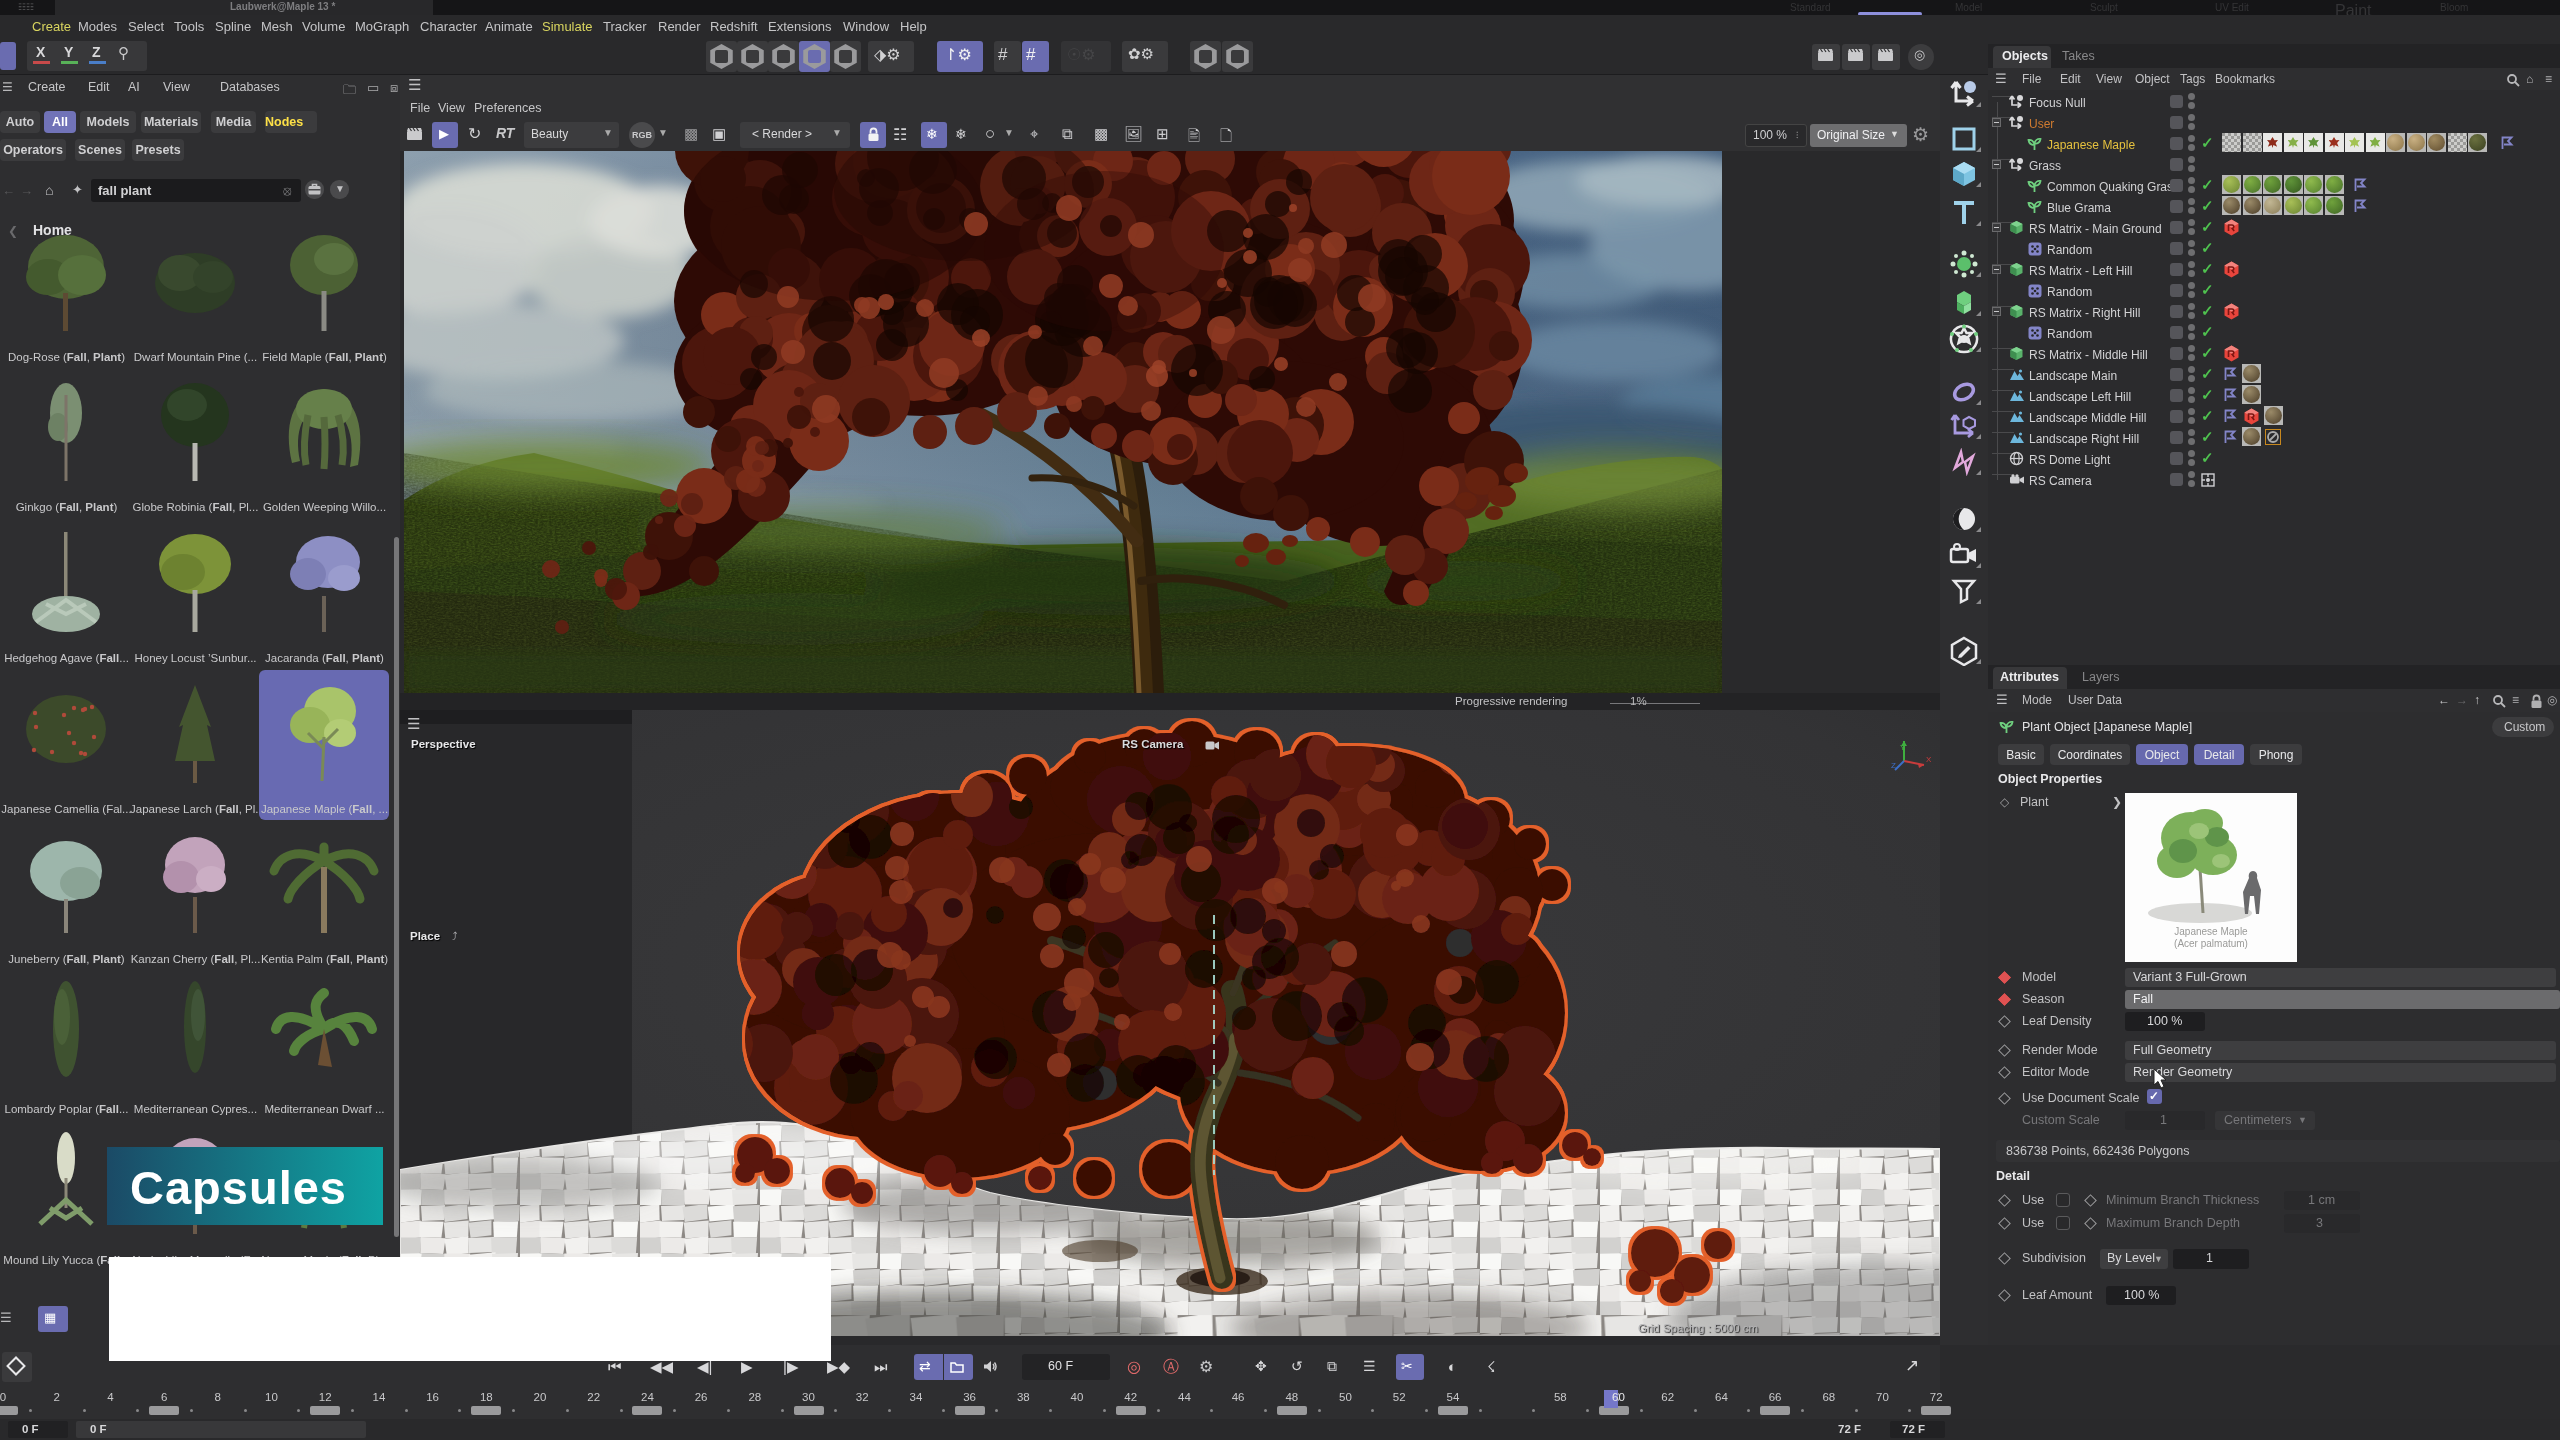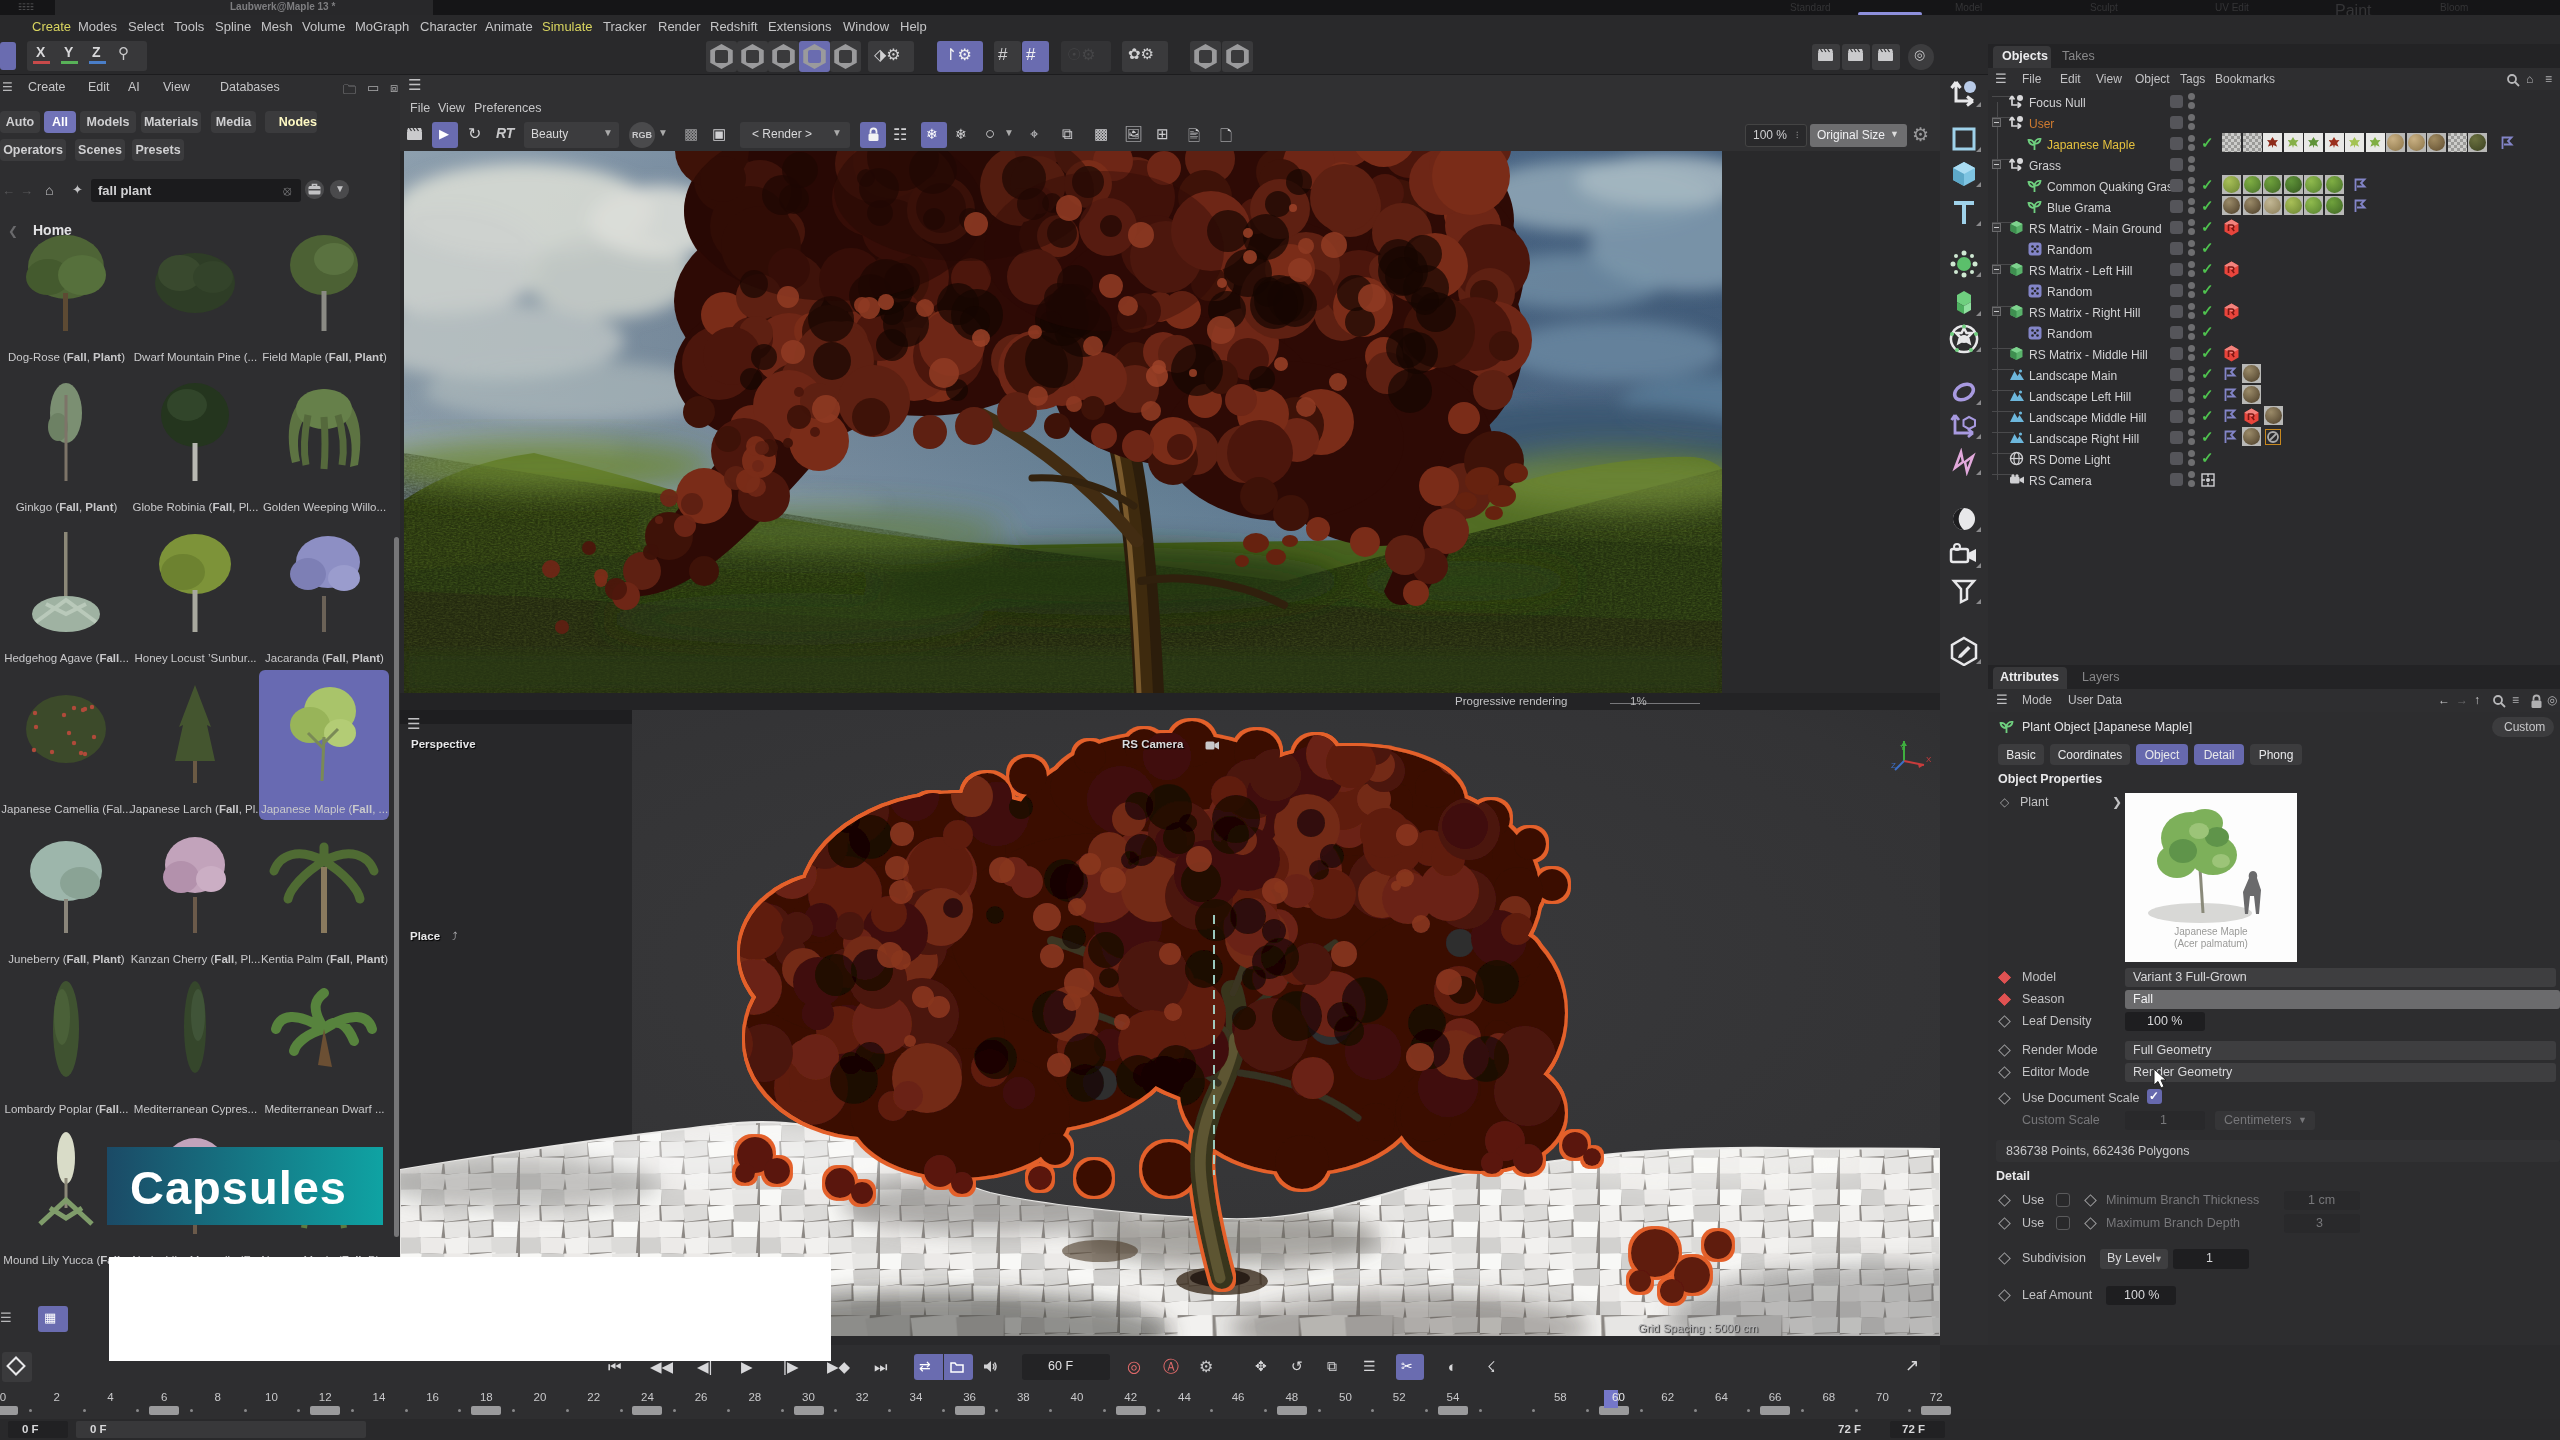--- a/index.html
+++ b/index.html
@@ -121,21 +121,21 @@
     <div class="txt" style="left:0px;top:115px;width:40px;text-align:center;font-size:12.5px;font-weight:bold;color:#cfcfd1;">Auto</div>
 <div class="abs" style="left:44px;top:111px;width:32px;height:22px;background:#7173b8;border-radius:4px;"></div>
     <div class="txt" style="left:44px;top:115px;width:32px;text-align:center;font-size:12.5px;font-weight:bold;color:#ffffff;">All</div>
 <div class="abs" style="left:80px;top:111px;width:56px;height:22px;background:#3b3b3d;border-radius:4px;"></div>
     <div class="txt" style="left:80px;top:115px;width:56px;text-align:center;font-size:12.5px;font-weight:bold;color:#cfcfd1;">Models</div>
 <div class="abs" style="left:141px;top:111px;width:60px;height:22px;background:#3b3b3d;border-radius:4px;"></div>
     <div class="txt" style="left:141px;top:115px;width:60px;text-align:center;font-size:12.5px;font-weight:bold;color:#cfcfd1;">Materials</div>
 <div class="abs" style="left:211px;top:111px;width:45px;height:22px;background:#3b3b3d;border-radius:4px;"></div>
     <div class="txt" style="left:211px;top:115px;width:45px;text-align:center;font-size:12.5px;font-weight:bold;color:#cfcfd1;">Media</div>
 <div class="abs" style="left:265px;top:111px;width:52px;height:22px;background:#3b3b3d;border-radius:4px;"></div>
-    <div class="txt" style="left:265px;top:115px;width:52px;text-align:right;font-size:12.5px;font-weight:bold;color:#fef9c3;">Nodes</div>
+    <div class="txt" style="left:265px;top:115px;width:52px;text-align:left;font-size:12.5px;font-weight:bold;color:#fde047;">Nodes</div>
 <div class="abs" style="left:0px;top:139px;width:66px;height:22px;background:#3b3b3d;border-radius:4px;"></div>
     <div class="txt" style="left:0px;top:143px;width:66px;text-align:center;font-size:12.5px;font-weight:bold;color:#cfcfd1;">Operators</div>
 <div class="abs" style="left:75px;top:139px;width:50px;height:22px;background:#3b3b3d;border-radius:4px;"></div>
     <div class="txt" style="left:75px;top:143px;width:50px;text-align:center;font-size:12.5px;font-weight:bold;color:#cfcfd1;">Scenes</div>
 <div class="abs" style="left:132px;top:139px;width:52px;height:22px;background:#3b3b3d;border-radius:4px;"></div>
     <div class="txt" style="left:132px;top:143px;width:52px;text-align:center;font-size:12.5px;font-weight:bold;color:#cfcfd1;">Presets</div>
 <div class="txt" style="left:2px;top:183px;font-size:13px;color:#58585a;">←</div>
 <div class="txt" style="left:20px;top:183px;font-size:13px;color:#58585a;">→</div>
 <div class="txt" style="left:45px;top:182px;font-size:14px;color:#c2c2c4;">⌂</div>
 <div class="txt" style="left:72px;top:182px;font-size:13px;color:#c2c2c4;">✦</div>

